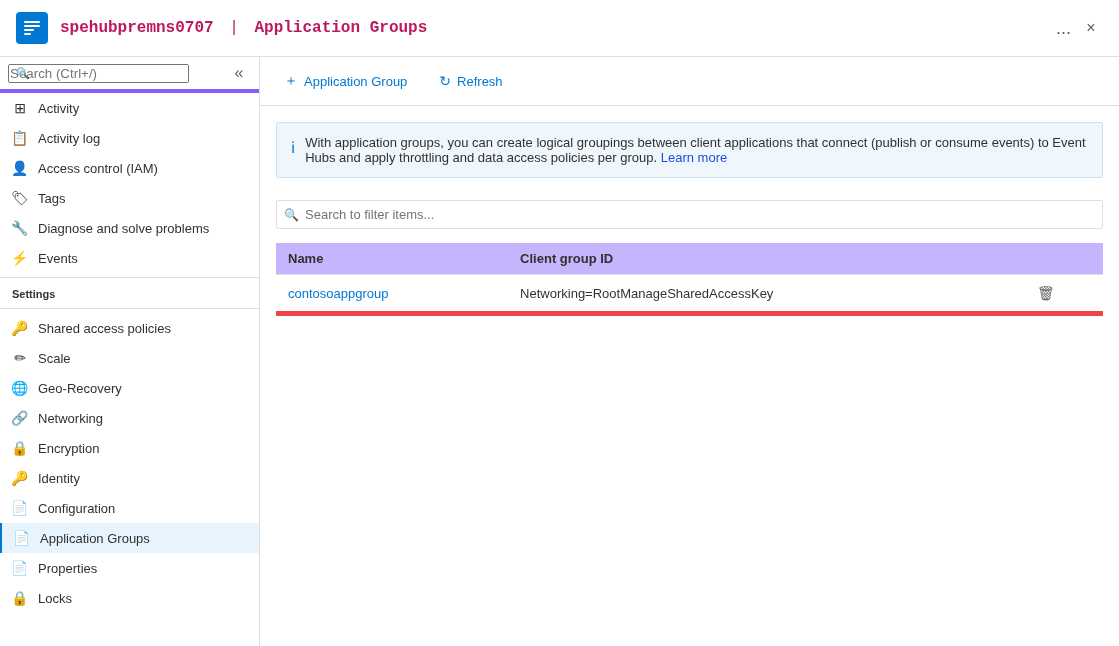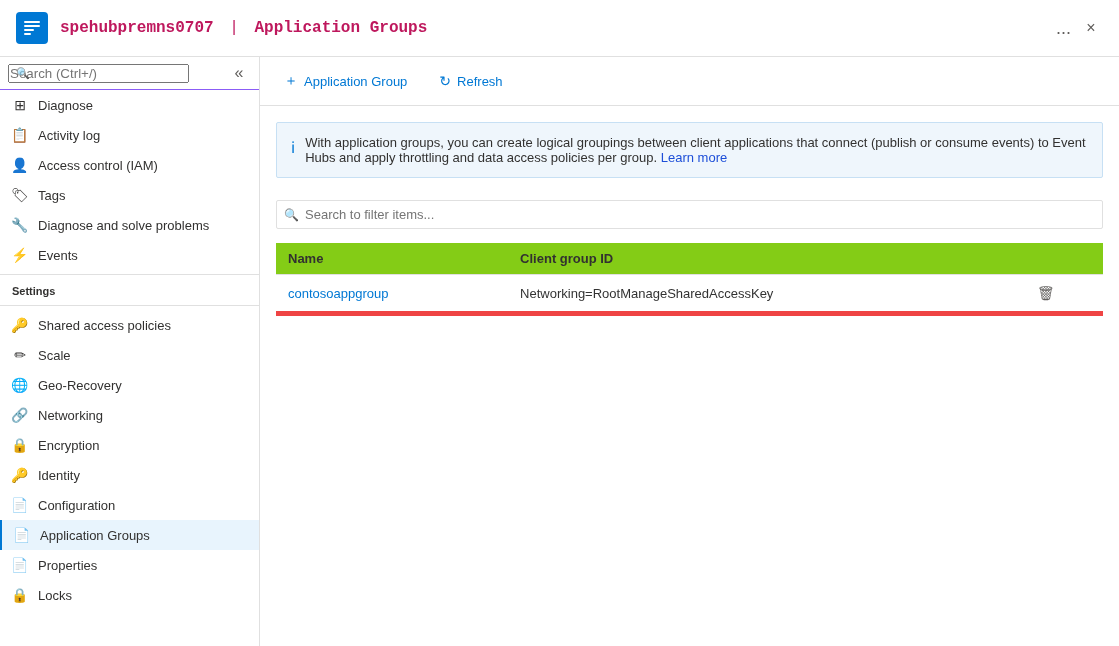--- a/index.html
+++ b/index.html
@@ -16,21 +16,21 @@
     .ellipsis-btn { display: flex; align-items: center; justify-content: center; cursor: pointer; color: #605e5c; border: none; background: none; font-size: 18px; }
 
     
     .main-layout { display: flex; flex: 1; overflow: hidden; }
 
     
     .sidebar { width: 260px; border-right: 1px solid #e0e0e0; display: flex; flex-direction: column; overflow-y: auto; flex-shrink: 0; background: #fff; }
     .search-wrapper { position: relative; }
     .search-wrapper::before { content: '🔍'; position: absolute; left: 8px; top: 50%; transform: translateY(-50%); font-size: 11px; }
     .sidebar-collapse { width: 24px; height: 24px; display: flex; align-items: center; justify-content: center; cursor: pointer; color: #605e5c; border: none; background: none; font-size: 16px; }
-    .sidebar-top { display: flex; align-items: center; padding: 4px 8px; justify-content: flex-end; border-bottom: 1px solid #8b5cf6; }
+    .sidebar-top { display: flex; align-items: center; padding: 4px 8px; justify-content: flex-end; border-bottom: 4px solid #8b5cf6; }
 
     .nav-item { display: flex; align-items: center; padding: 7px 12px; cursor: pointer; color: #323130; font-size: 13px; gap: 10px; }
     .nav-item.active { background: #e8f4fd; border-left: 2px solid #0078d4; }
     .nav-icon { width: 16px; height: 16px; display: flex; align-items: center; justify-content: center; flex-shrink: 0; font-size: 14px; }
 
     .settings-header { padding: 10px 12px 4px; font-size: 11px; font-weight: 600; color: #323130; text-transform: none; border-top: 1px solid #e0e0e0; margin-top: 4px; }
     .settings-divider { border: none; border-top: 1px solid #e0e0e0; margin: 4px 0; }
 
     
     .content { flex: 1; display: flex; flex-direction: column; overflow: hidden; }
@@ -44,21 +44,21 @@
     .info-icon { font-size: 16px; color: #0078d4; flex-shrink: 0; margin-top: 1px; }
     .info-banner a { color: #1d4ed8; text-decoration: none; }
 
     .filter-bar { padding: 6px 0; margin-bottom: 8px; }
     .filter-input-wrapper { position: relative; display: flex; align-items: center; }
     .filter-input-wrapper::before { content: '🔍'; position: absolute; left: 8px; font-size: 12px; color: #605e5c; }
     .filter-input { width: 100%; padding: 6px 8px 6px 28px; border: 1px solid #e0e0e0; border-radius: 2px; font-size: 13px; color: #323130; background: #fff; }
 
     
     .data-table { width: 100%; border-collapse: collapse; }
-    .data-table th { text-align: left; padding: 8px 12px; font-size: 13px; font-weight: 600; color: #323130; border-bottom: 1px solid #e0e0e0; background: #84cc16; }
+    .data-table th { text-align: left; padding: 8px 12px; font-size: 13px; font-weight: 600; color: #323130; border-bottom: 1px solid #e0e0e0; background: #c4b5fd; }
     .data-table td { padding: 10px 12px; font-size: 13px; border-bottom: 5px solid #ef4444; }
     .table-link { color: #0078d4; text-decoration: none; cursor: pointer; }
     .delete-icon { color: #605e5c; cursor: pointer; font-size: 14px; }
   </style>
 </head>
 <body>
 
 <div class="title-bar">
   <div class="title-icon">
     <svg viewBox="0 0 20 20" xmlns="http://www.w3.org/2000/svg">
@@ -87,21 +87,21 @@
     <div class="sidebar-top">
       <div class="search-wrapper" style="flex:1; margin-right:8px;">
         <input type="text" placeholder="Search (Ctrl+/)" style="">
       </div>
       <button class="sidebar-collapse">«</button>
     </div>
 
     <div id="nav-items-container">
         <div class="nav-item">
     <span class="nav-icon">⊞</span>
-    <span>Diagnose</span>
+    <span>Activity</span>
   </div>
         <div class="nav-item">
     <span class="nav-icon">📋</span>
     <span>Activity log</span>
   </div>
         <div class="nav-item">
     <span class="nav-icon">👤</span>
     <span>Access control (IAM)</span>
   </div>
         <div class="nav-item">

